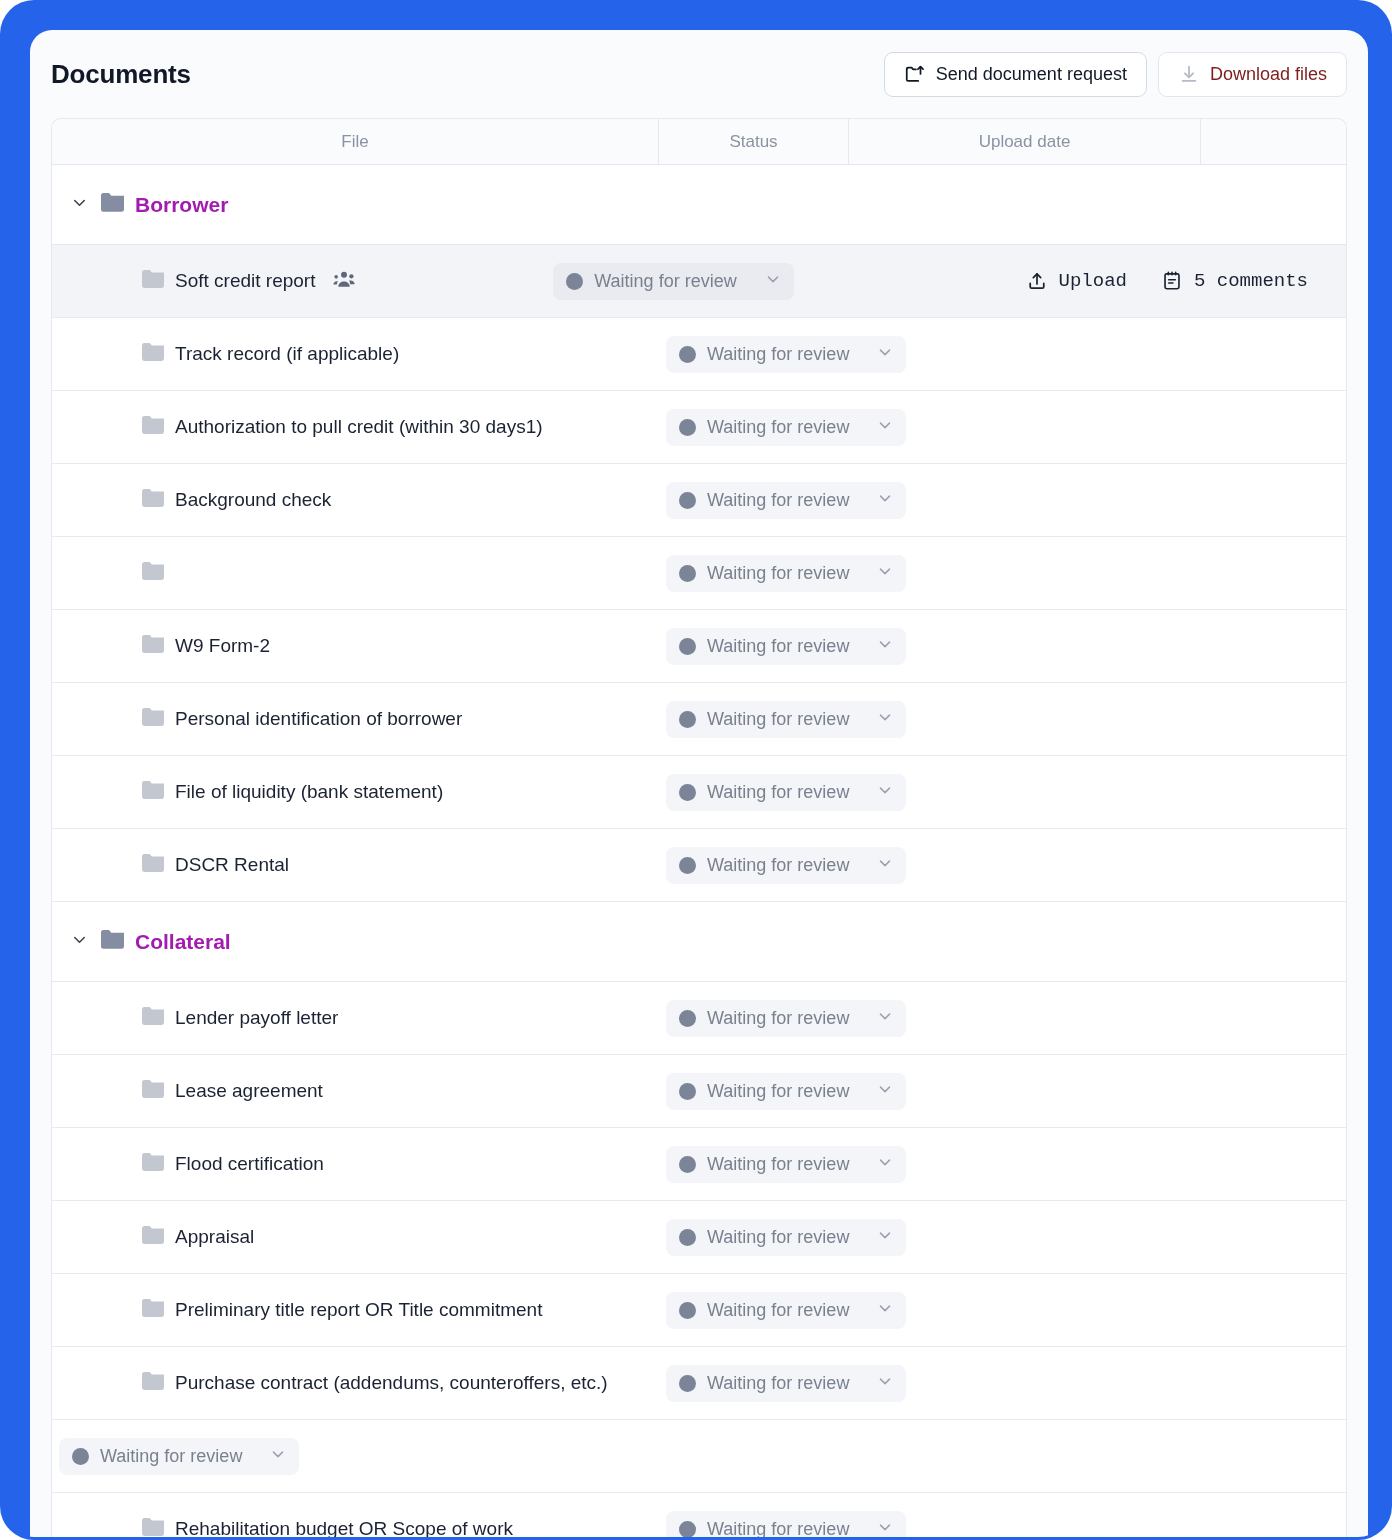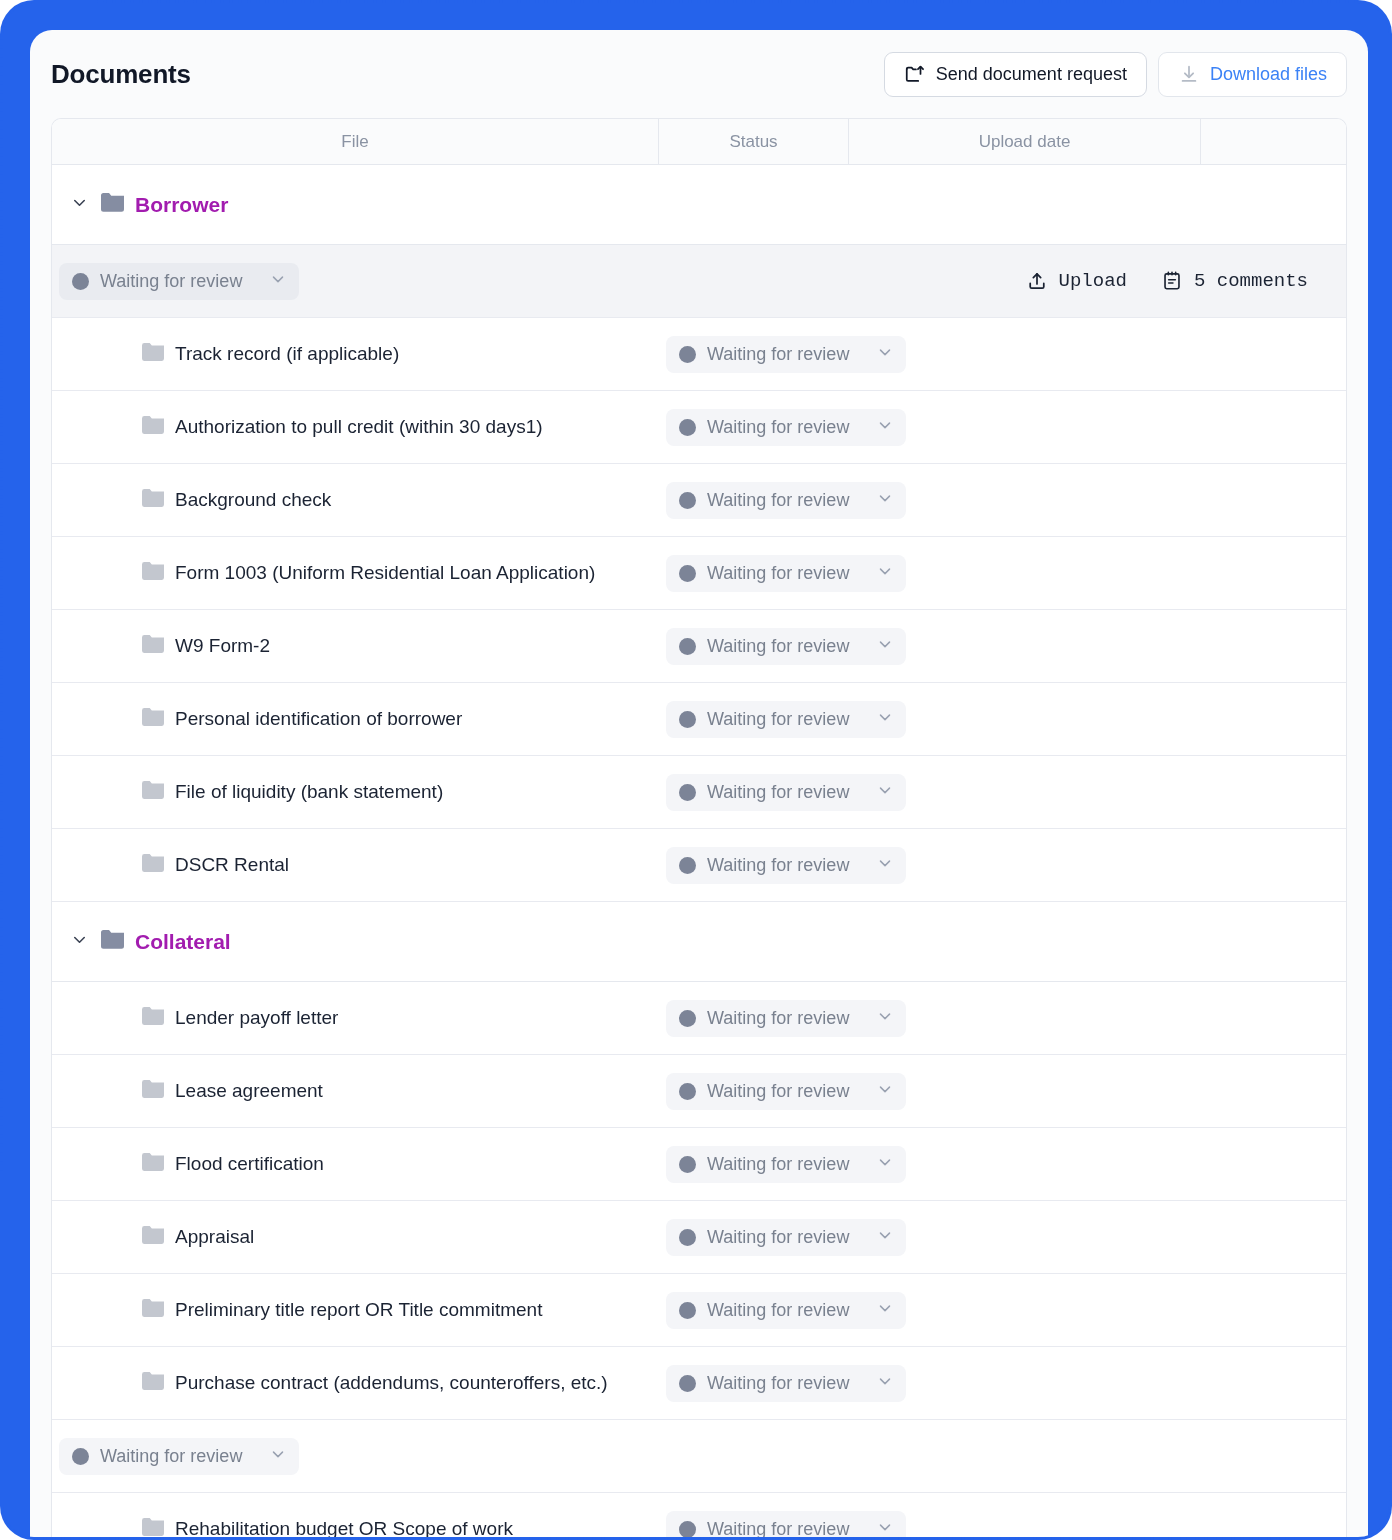--- a/index.html
+++ b/index.html
@@ -62,21 +62,21 @@
     border: 1px solid #d5dae2;
     border-radius: 9px;
     background: #ffffff;
     font-size: 18px;
     font-family: "Liberation Sans", sans-serif;
     color: #111827;
     cursor: pointer;
     white-space: nowrap;
   }
   .btn.is-disabled {
-    color: #3b82f6;
+    color: #7f1d1d;
     border-color: #e2e6ec;
     background: #ffffff;
     cursor: default;
     justify-content: space-between;
   }
   .btn svg { display: block; flex: none; }
 
   
   .table-wrap {
     margin: 0 21px;
@@ -252,20 +252,34 @@
           <div class="group-row">
             <span class="chev"><svg width="19" height="19" viewBox="0 0 24 24" fill="none" stroke="#3b4354" stroke-width="2" stroke-linecap="round" stroke-linejoin="round">
                 <path d="M6 9.5 12 15.5 18 9.5"></path>
               </svg></span>
             <span class="folder"><svg width="23" height="18.86" viewBox="0 0 22 18" fill="#858da2">
                 <path d="M0 2.4A2.4 2.4 0 0 1 2.4 0h5.3l2.1 2.5H22v13.1A2.4 2.4 0 0 1 19.6 18H2.4A2.4 2.4 0 0 1 0 15.6Z"></path>
               </svg></span>
             <span class="group-label">Borrower</span>
           </div>
           <div class="file-row is-active">
+            <div class="cell-file">
+              <span><svg width="22" height="18.04" viewBox="0 0 22 18" fill="#c3c7cf">
+                  <path d="M0 2.4A2.4 2.4 0 0 1 2.4 0h5.3l2.1 2.5H22v13.1A2.4 2.4 0 0 1 19.6 18H2.4A2.4 2.4 0 0 1 0 15.6Z"></path>
+                </svg></span>
+              <span class="file-name">Soft credit report</span>
+              <span class="people-icon"><svg width="22" height="18" viewBox="0 0 24 20" fill="#5d6779">
+                  <circle cx="12" cy="5.2" r="3.3"></circle>
+                  <path d="M5.7 18.6c0-3.5 2.8-5.8 6.3-5.8s6.3 2.3 6.3 5.8Z"></path>
+                  <circle cx="20.2" cy="7" r="2.4"></circle>
+                  <path d="M19.3 11.6c2.6 0 4.4 1.6 4.6 4.1h-5.1c-.1-1.6-.5-2.9-1.2-3.9a5.6 5.6 0 0 1 1.7-.2Z"></path>
+                  <circle cx="3.3" cy="7.6" r="2"></circle>
+                  <path d="M.2 16.1c.2-2.2 1.6-3.6 3.8-3.6.4 0 .8 0 1.2.1-.6.9-1 2.1-1.1 3.5Z"></path>
+                </svg></span>
+            </div>
             <div class="cell-status">
               <div class="status-pill">
                 <span class="status-dot"></span>
                 <span class="status-text">Waiting for review</span>
                 <span class="chev"><svg width="18" height="18" viewBox="0 0 24 24" fill="none" stroke="#9aa2b1" stroke-width="2" stroke-linecap="round" stroke-linejoin="round">
                     <path d="M6 9.5 12 15.5 18 9.5"></path>
                   </svg></span>
               </div>
             </div>
             <div class="cell-date"></div>
@@ -347,21 +361,20 @@
               </div>
             </div>
             <div class="cell-date"></div>
             <div class="cell-actions"></div>
           </div>
           <div class="file-row">
             <div class="cell-file">
               <span><svg width="22" height="18.04" viewBox="0 0 22 18" fill="#c3c7cf">
                   <path d="M0 2.4A2.4 2.4 0 0 1 2.4 0h5.3l2.1 2.5H22v13.1A2.4 2.4 0 0 1 19.6 18H2.4A2.4 2.4 0 0 1 0 15.6Z"></path>
                 </svg></span>
-              <span class="file-name">Form 1003 (Uniform Residential Loan Application)</span>
             </div>
             <div class="cell-status">
               <div class="status-pill">
                 <span class="status-dot"></span>
                 <span class="status-text">Waiting for review</span>
                 <span class="chev"><svg width="18" height="18" viewBox="0 0 24 24" fill="none" stroke="#9aa2b1" stroke-width="2" stroke-linecap="round" stroke-linejoin="round">
                     <path d="M6 9.5 12 15.5 18 9.5"></path>
                   </svg></span>
               </div>
             </div>

